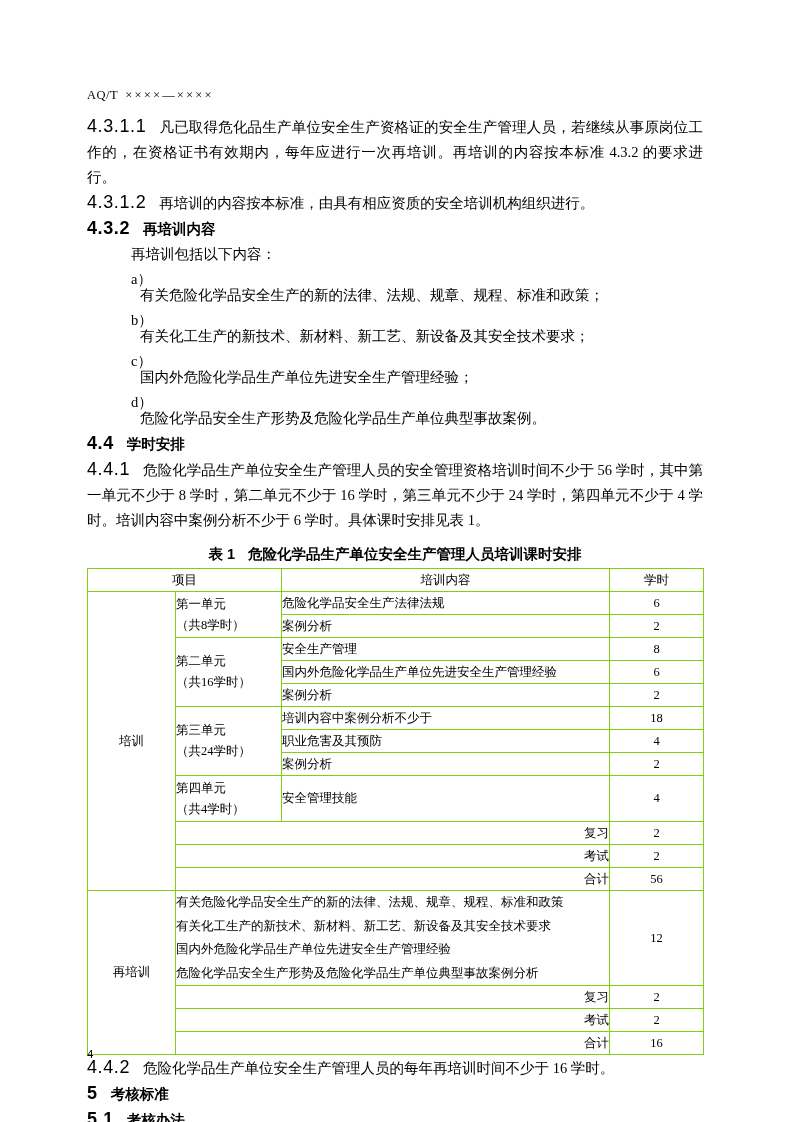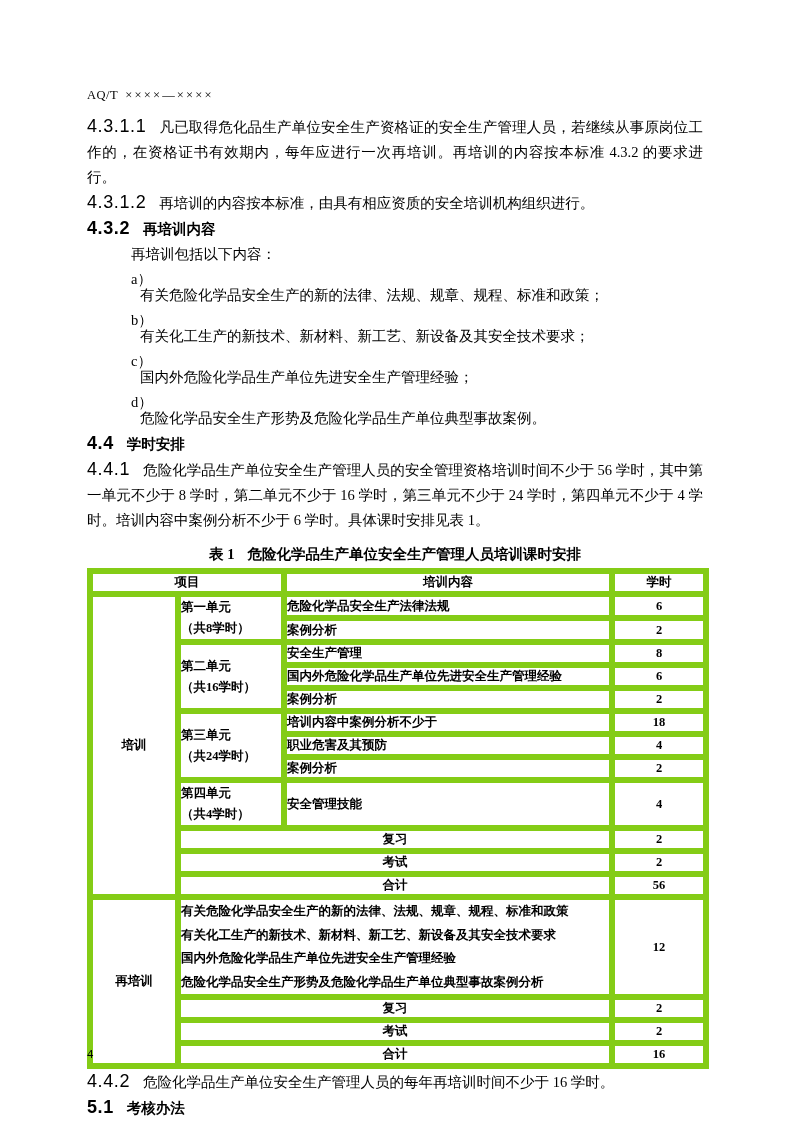--- a/index.html
+++ b/index.html
@@ -82,45 +82,45 @@
 
   
   .table-caption {
     margin: 11px 0 4px 0;
     text-align: center;
     font-size: 14.5px;
     font-weight: bold;
     line-height: 20px;
   }
   .table-caption .capnum {
-    font-family: Liberation Serif, serif;
+    font-family: Liberation Sans, sans-serif;
     font-weight: bold;
   }
   table.sched {
     border-collapse: collapse;
     width: 616px;
     table-layout: fixed;
     font-size: 12.5px;
   }
   table.sched td, table.sched th {
-    border: 6px solid #84cc16;
+    border: 1px solid #84cc16;
     padding: 0;
-    font-weight: bold;
+    font-weight: normal;
     vertical-align: middle;
   }
   table.sched th {
     text-align: center;
     height: 23px;
     font-size: 12.5px;
   }
   td.c-item   { text-align: center; }
   td.c-unit   { text-align: left; line-height: 21px; }
   td.c-train  { padding-left: 10px; text-align: left; }
   td.c-hours  { text-align: center; }
-  td.c-sub    { padding-left: 10px; text-align: center; }
+  td.c-sub    { padding-left: 10px; text-align: right; }
   .rowh { height: 23px; }
   .rowh-tall { height: 46px; }
   .multiline {
     padding: 9px 0 9px 10px;
     line-height: 23.5px;
     text-align: left;
     margin-top: 14px;
   }
   .multiline div { white-space: nowrap; }
 
@@ -283,20 +283,21 @@
         </tr>
         <tr class="rowh">
           <td class="c-sub" colspan="2">合计</td>
           <td class="c-hours">16</td>
         </tr>
       </tbody>
     </table>
 
     <p class="para after-table"><span class="num numser">4.4.2</span><span class="gap-sm"></span><span>危险化学品生产单位安全生产管理人员的每年再培训时间不少于 16 学时。</span></p>
 
+    <h4 class="heading sec-gap"><span class="num numser">5</span><span class="gap-sm"></span><span class="htxt">考核标准</span></h4>
 
     <h4 class="heading sec-gap"><span class="num numser">5.1</span><span class="gap-sm"></span><span class="htxt">考核办法</span></h4>
 
     <p class="para"><span class="num numser">5.1.1</span><span class="gap-sm"></span><span>考核分为安全生产知识考试和安全管理技能考核两部分。</span></p>
 
   </div>
 
   <div class="page-number">4</div>
 
 </div>

